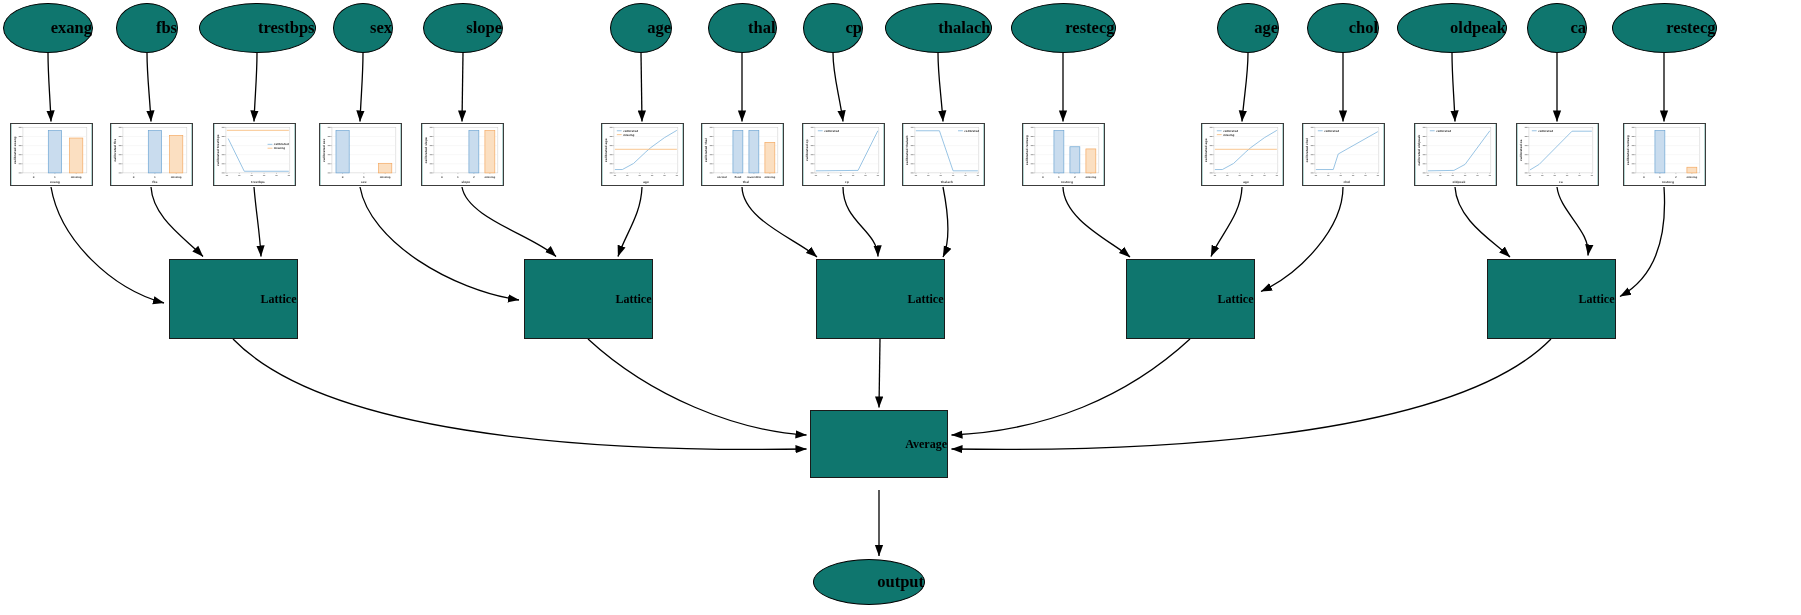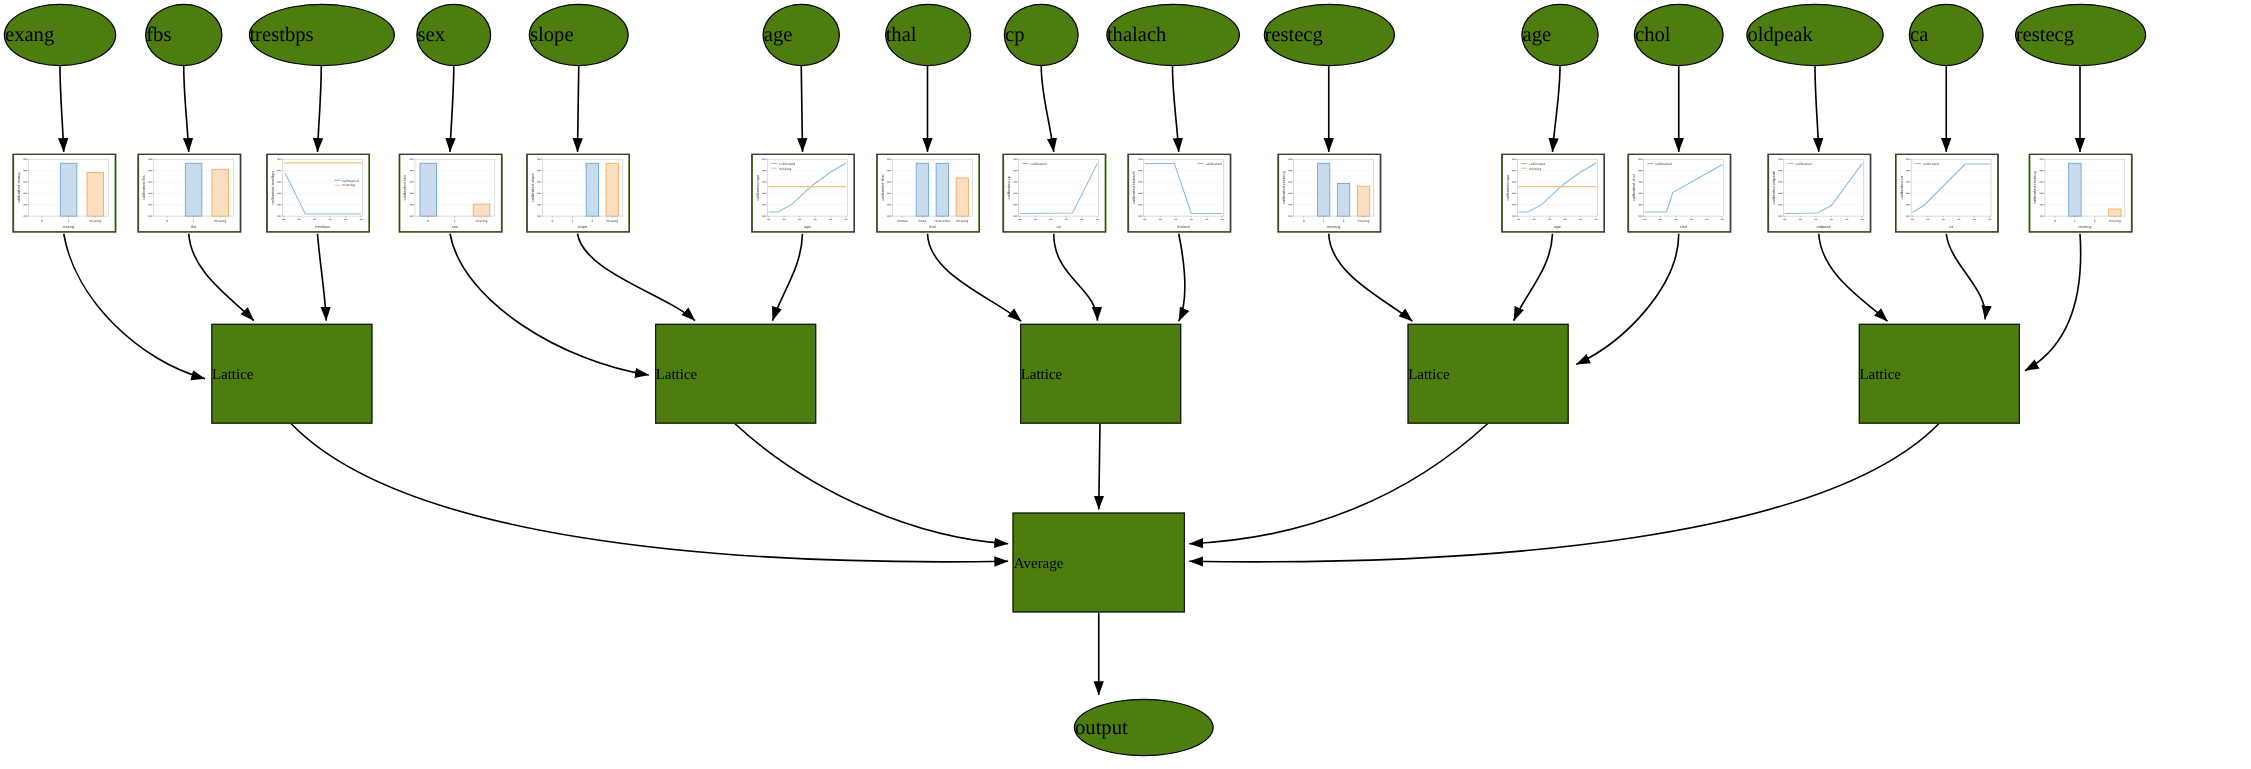--- a/index.html
+++ b/index.html
@@ -1,20 +1,20 @@
 <!DOCTYPE html>
 <html><head>
 <meta charset="utf-8">
 <style>
   html,body{margin:0;padding:0;background:#ffffff;}
   .canvas{position:relative;width:1801px;height:615px;background:#ffffff;
           font-family:"Liberation Serif",serif;overflow:hidden;}
   #edges{position:absolute;left:0;top:0;}
   .node{position:absolute;box-sizing:border-box;display:flex;align-items:center;
-        justify-content:flex-start;background:#4d7c0f;color:#000;}
+        justify-content:flex-end;background:#0f766e;color:#000;font-weight:bold;}
   .ellipse{border:1.4px solid #000000;border-radius:50%;font-size:16.5px;}
   .rectnode{border:1.5px solid #1a1a1a;font-size:12px;}
   .chartnode{border:1.4px solid #3c3c3c;}
   .chartnode svg{display:block;width:100%;height:100%;}
   .outnode{border:1.4px solid #000000;border-radius:50%;font-size:16.5px;}
 </style>
 </head>
 <body>
 
 <div class="canvas">
@@ -670,20 +670,20 @@
       </div>
       <div class="node rectnode" style="left:815.5px;top:259px;width:129px;height:80px">
             <span>Lattice</span>
       </div>
       <div class="node rectnode" style="left:1125.5px;top:259px;width:129px;height:80px">
             <span>Lattice</span>
       </div>
       <div class="node rectnode" style="left:1486.5px;top:259px;width:129px;height:80px">
             <span>Lattice</span>
       </div>
-      <div class="node rectnode" style="left:810px;top:410px;width:138px;height:80px">
+      <div class="node rectnode" style="left:810px;top:410px;width:138px;height:68px">
           <span>Average</span>
       </div>
-      <div class="node outnode" style="left:859px;top:559px;width:112px;height:46px">
+      <div class="node outnode" style="left:813px;top:559px;width:112px;height:46px">
           <span>output</span>
       </div>
     </div>
 </div>
 
 </body></html>

